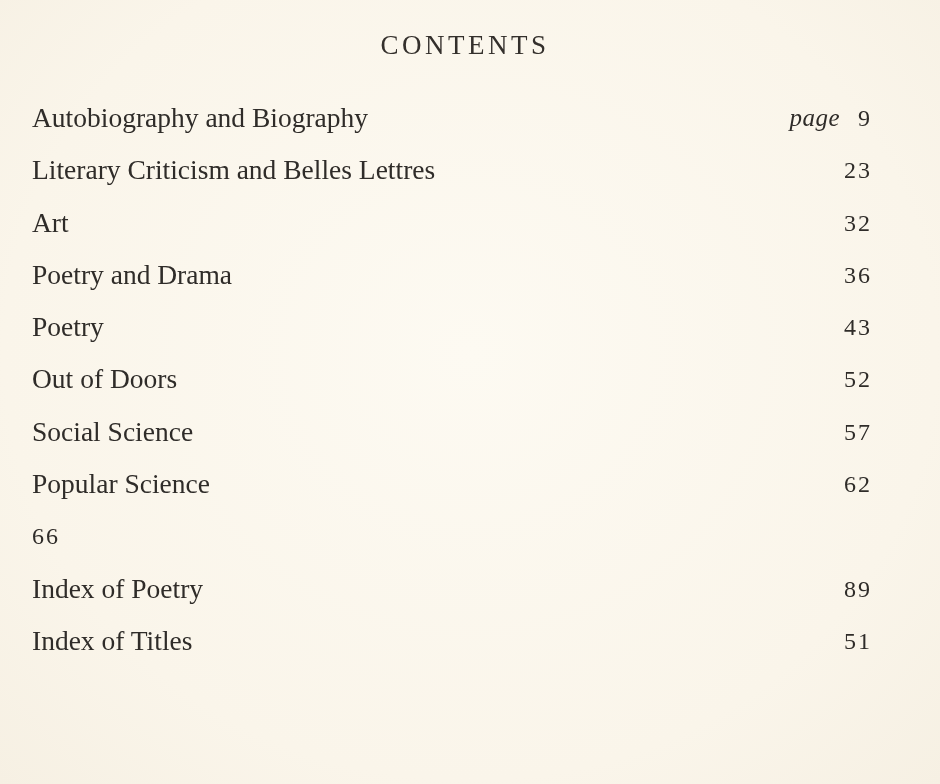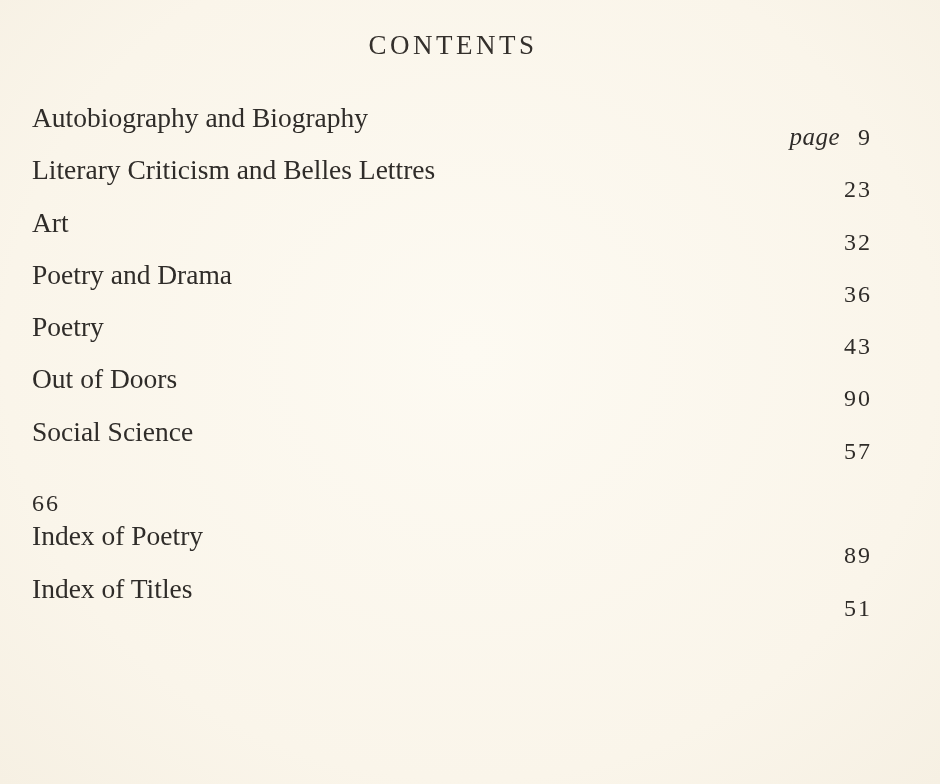--- a/index.html
+++ b/index.html
@@ -22,20 +22,21 @@
     }
     .title {
       position: absolute;
       top: 30px;
       left: 0;
       width: 906px;
       text-align: center;
       font-size: 27px;
       letter-spacing: 3.5px;
       color: #34302c;
+      padding-left: 12px;
     }
     .toc {
       position: absolute;
       top: 98px;
       left: 32px;
       width: 840px;
     }
     .row {
       position: relative;
       height: 52.3px;
@@ -48,21 +49,20 @@
       line-height: 40px;
       color: #2f2c29;
     }
     .pagenum {
       font-size: 24px;
       line-height: 40px;
       letter-spacing: 2px;
       color: #2f2c29;
       text-align: center;
       white-space: nowrap;
-      margin-top: 19px;
     }
     .page-label {
       font-style: italic;
       font-size: 25px;
       margin-right: 18px;
       letter-spacing: 0.5px;
     }
   </style>
 </head>
 <body>
@@ -86,25 +86,29 @@
     <div class="row">
       <span class="entry">Poetry and Drama</span>
       <span class="pagenum">36</span>
     </div>
     <div class="row">
       <span class="entry">Poetry</span>
       <span class="pagenum">43</span>
     </div>
     <div class="row">
       <span class="entry">Out of Doors</span>
-      <span class="pagenum">90</span>
+      <span class="pagenum">52</span>
     </div>
     <div class="row">
       <span class="entry">Social Science</span>
       <span class="pagenum">57</span>
+    </div>
+    <div class="row">
+      <span class="entry">Popular Science</span>
+      <span class="pagenum">62</span>
     </div>
     <div class="row">
       <span class="pagenum">66</span>
     </div>
     <div class="row">
       <span class="entry">Index of Poetry</span>
       <span class="pagenum">89</span>
     </div>
     <div class="row">
       <span class="entry">Index of Titles</span>

